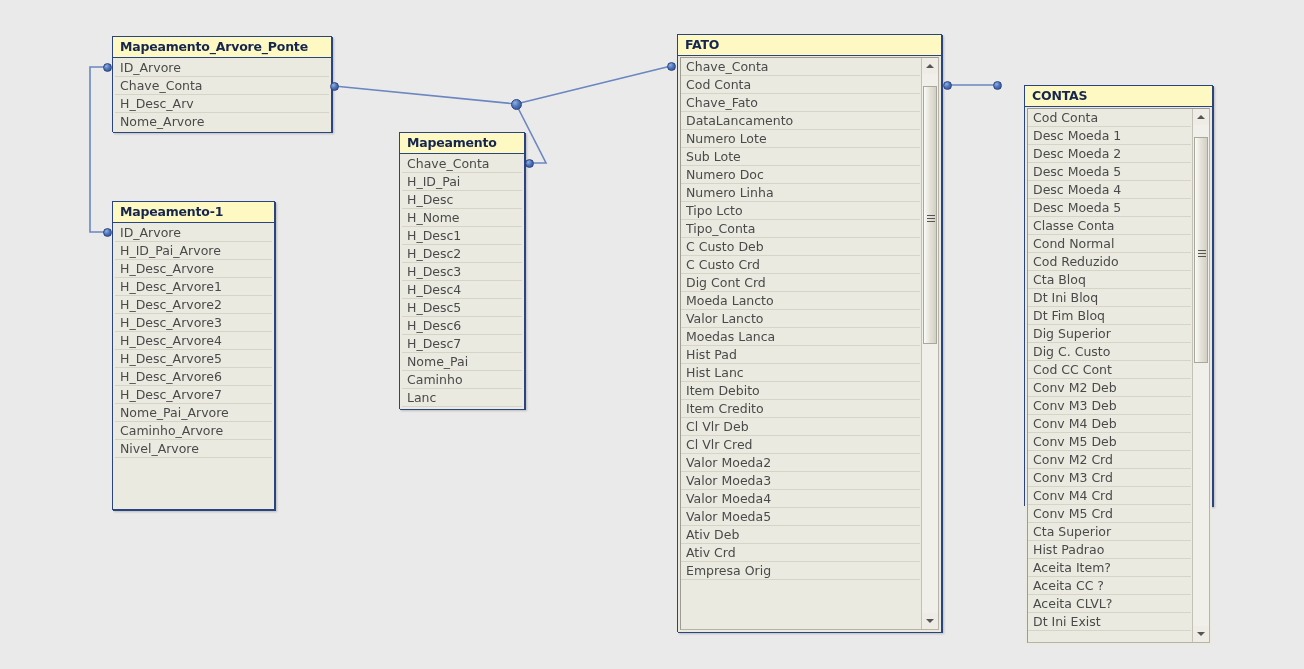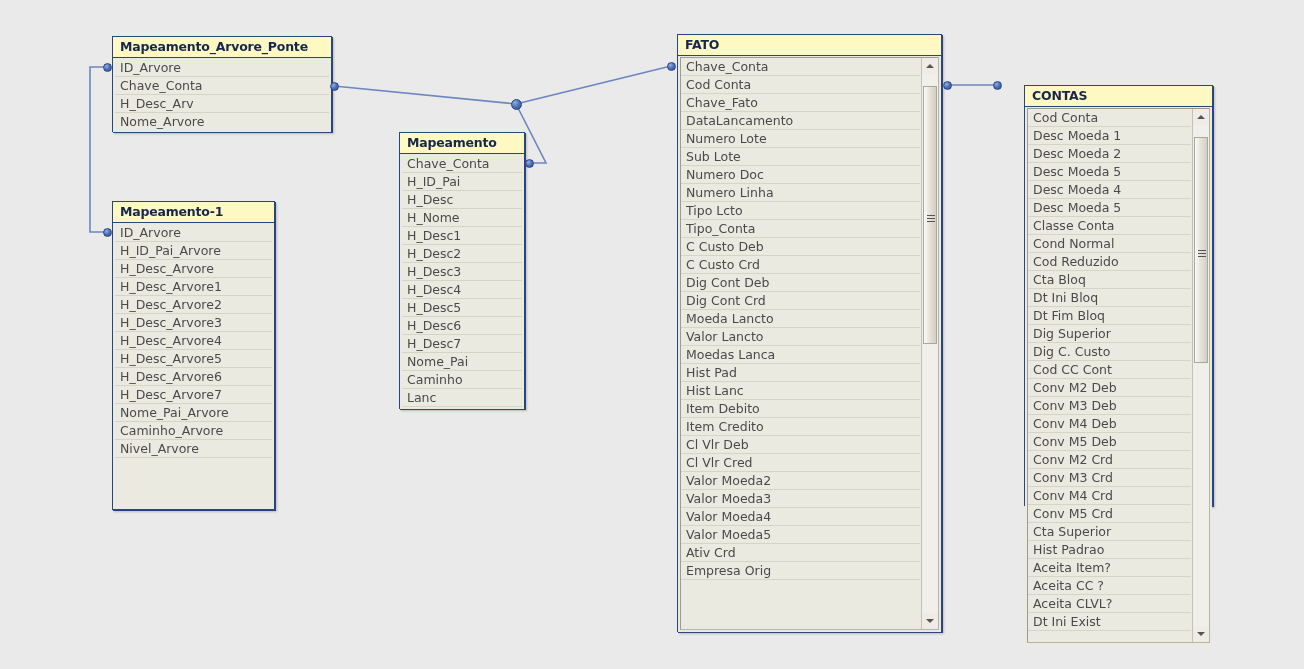--- a/index.html
+++ b/index.html
@@ -237,35 +237,35 @@
               <div class="field">Chave_Fato</div>
               <div class="field">DataLancamento</div>
               <div class="field">Numero Lote</div>
               <div class="field">Sub Lote</div>
               <div class="field">Numero Doc</div>
               <div class="field">Numero Linha</div>
               <div class="field">Tipo Lcto</div>
               <div class="field">Tipo_Conta</div>
               <div class="field">C Custo Deb</div>
               <div class="field">C Custo Crd</div>
-              <div class="field">Dig Cont Deb</div>
               <div class="field">Dig Cont Crd</div>
               <div class="field">Moeda Lancto</div>
               <div class="field">Valor Lancto</div>
               <div class="field">Moedas Lanca</div>
               <div class="field">Hist Pad</div>
               <div class="field">Hist Lanc</div>
               <div class="field">Item Debito</div>
               <div class="field">Item Credito</div>
               <div class="field">Cl Vlr Deb</div>
               <div class="field">Cl Vlr Cred</div>
               <div class="field">Valor Moeda2</div>
               <div class="field">Valor Moeda3</div>
               <div class="field">Valor Moeda4</div>
               <div class="field">Valor Moeda5</div>
+              <div class="field">Ativ Deb</div>
               <div class="field">Ativ Crd</div>
               <div class="field">Empresa Orig</div>
               <div class="field blank"></div>
             </div>
             <div class="sb" style="top: 0px; right: 0px; bottom: 0px;">
               <div class="sb-arrow up">
                 <i></i>
               </div>
               <div class="sb-arrow down">
                 <i></i>

